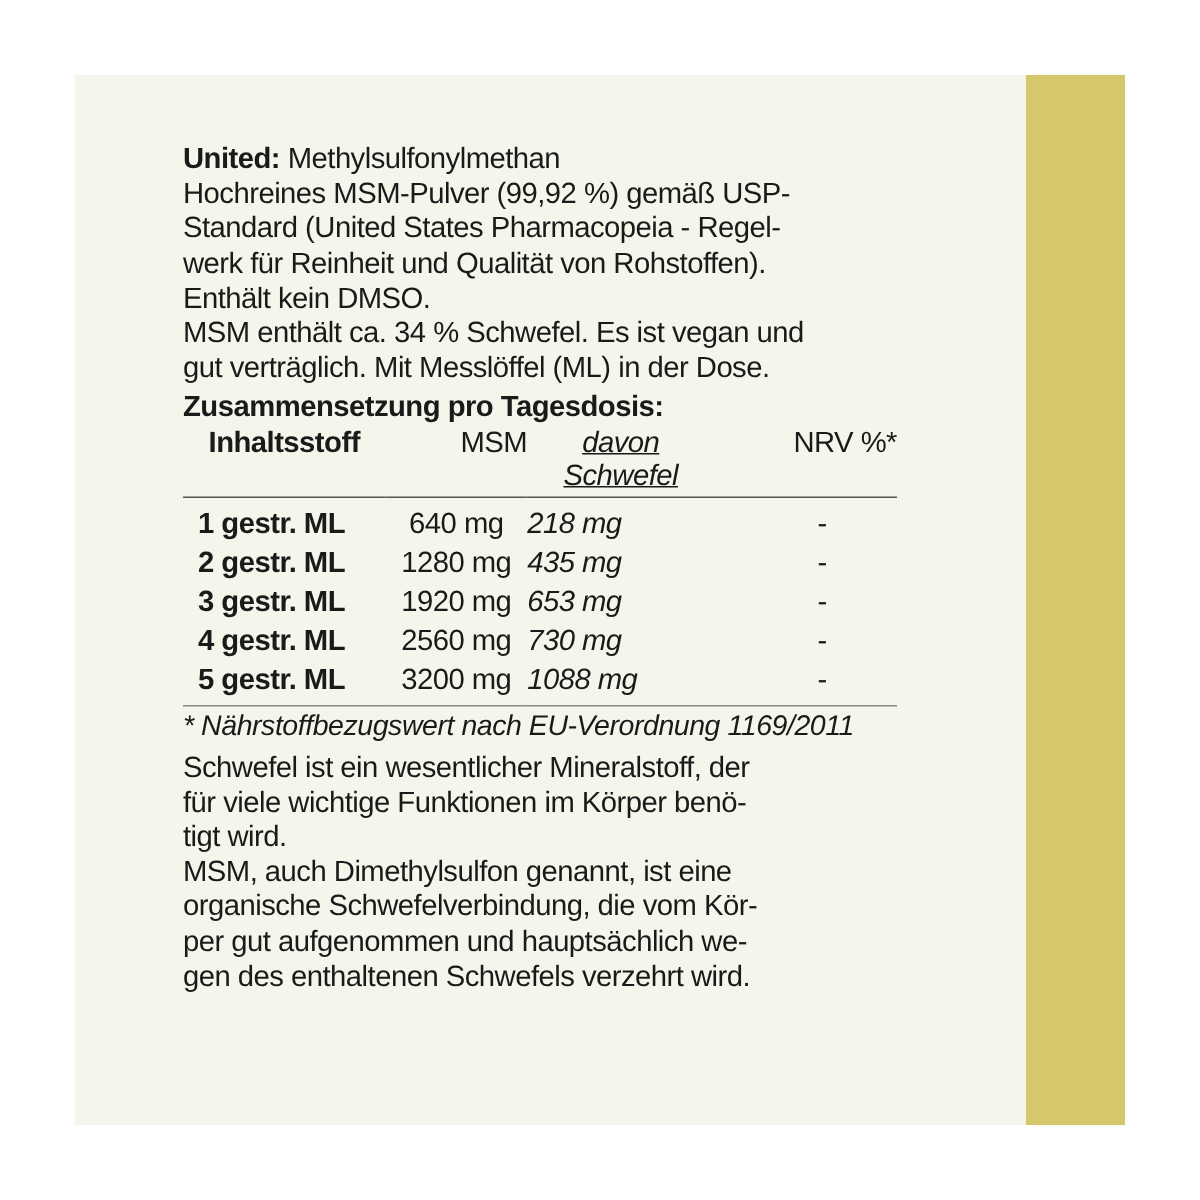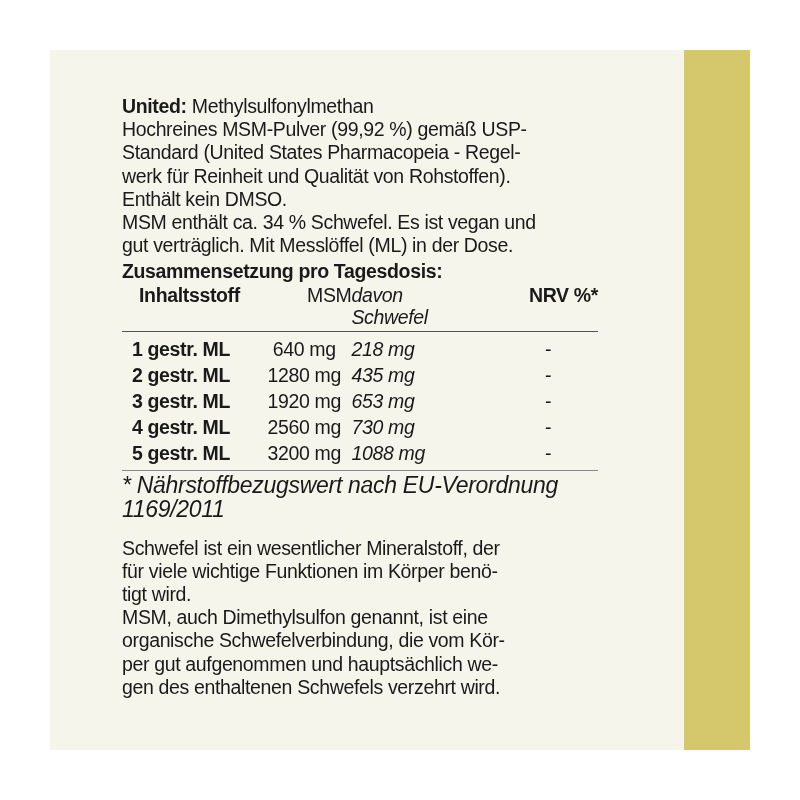--- a/index.html
+++ b/index.html
@@ -22,35 +22,35 @@
   .p { margin:0; }
   b { font-weight:bold; }
   .h { font-weight:bold; margin-top:3px; }
   table.comp {
     border-collapse:collapse; width:476px; margin-left:0px; margin-top:0px;
     font-size:19.5px; line-height:22.5px;
   }
   table.comp th { font-weight:normal; vertical-align:top; padding:0; }
   table.comp th.c0 { text-align:center; font-weight:bold; }
   table.comp th.c1 { text-align:right; }
-  table.comp th.c2 { text-align:left; font-style:italic; }
-  table.comp th.c3 { text-align:right; font-weight:bold; }
+  table.comp th.c2 { text-align:center; font-style:italic;text-decoration:underline; }
+  table.comp th.c3 { text-align:right; font-weight:normal; }
   table.comp thead tr { border-bottom:1.2px solid #555; }
   table.comp thead th { padding-bottom:2px; }
   table.comp td { padding:0; line-height:26.2px; }
   table.comp td.c0 { text-align:left; font-weight:bold; padding-left:10px; }
   table.comp td.c1 { text-align:center; }
   table.comp td.c2 { text-align:left; font-style:italic; }
   table.comp td.c3 { text-align:center; padding-left:22px; }
   table.comp tbody tr:first-child td { padding-top:4px;margin-top:16px; }
   table.comp tbody tr:last-child td { padding-bottom:3px; }
   table.comp tbody { border-bottom:1.2px solid #888; }
   .c0 { width:130px; } .c1 { width:102px; } .c2 { width:132px; } .c3 { width:112px; }
-  .footnote { font-style:italic; font-size:23px; line-height:24px; margin-top:2px; letter-spacing:-0.3px; }
-  .body2 { margin-top:16px; }
+  .footnote { font-style:italic; font-size:19px; line-height:24px; margin-top:2px; letter-spacing:-0.3px; }
+  .body2 { margin-top:4px; }
 </style>
 </head>
 <body>
 
 <div class="panel"></div>
 <div class="strip"></div>
 
 <div class="content">
   <div class="p"><b>United:</b> <span>Methylsulfonylmethan</span></div>
   <div class="p">Hochreines MSM-Pulver (99,92 %) gemäß USP-</div>

